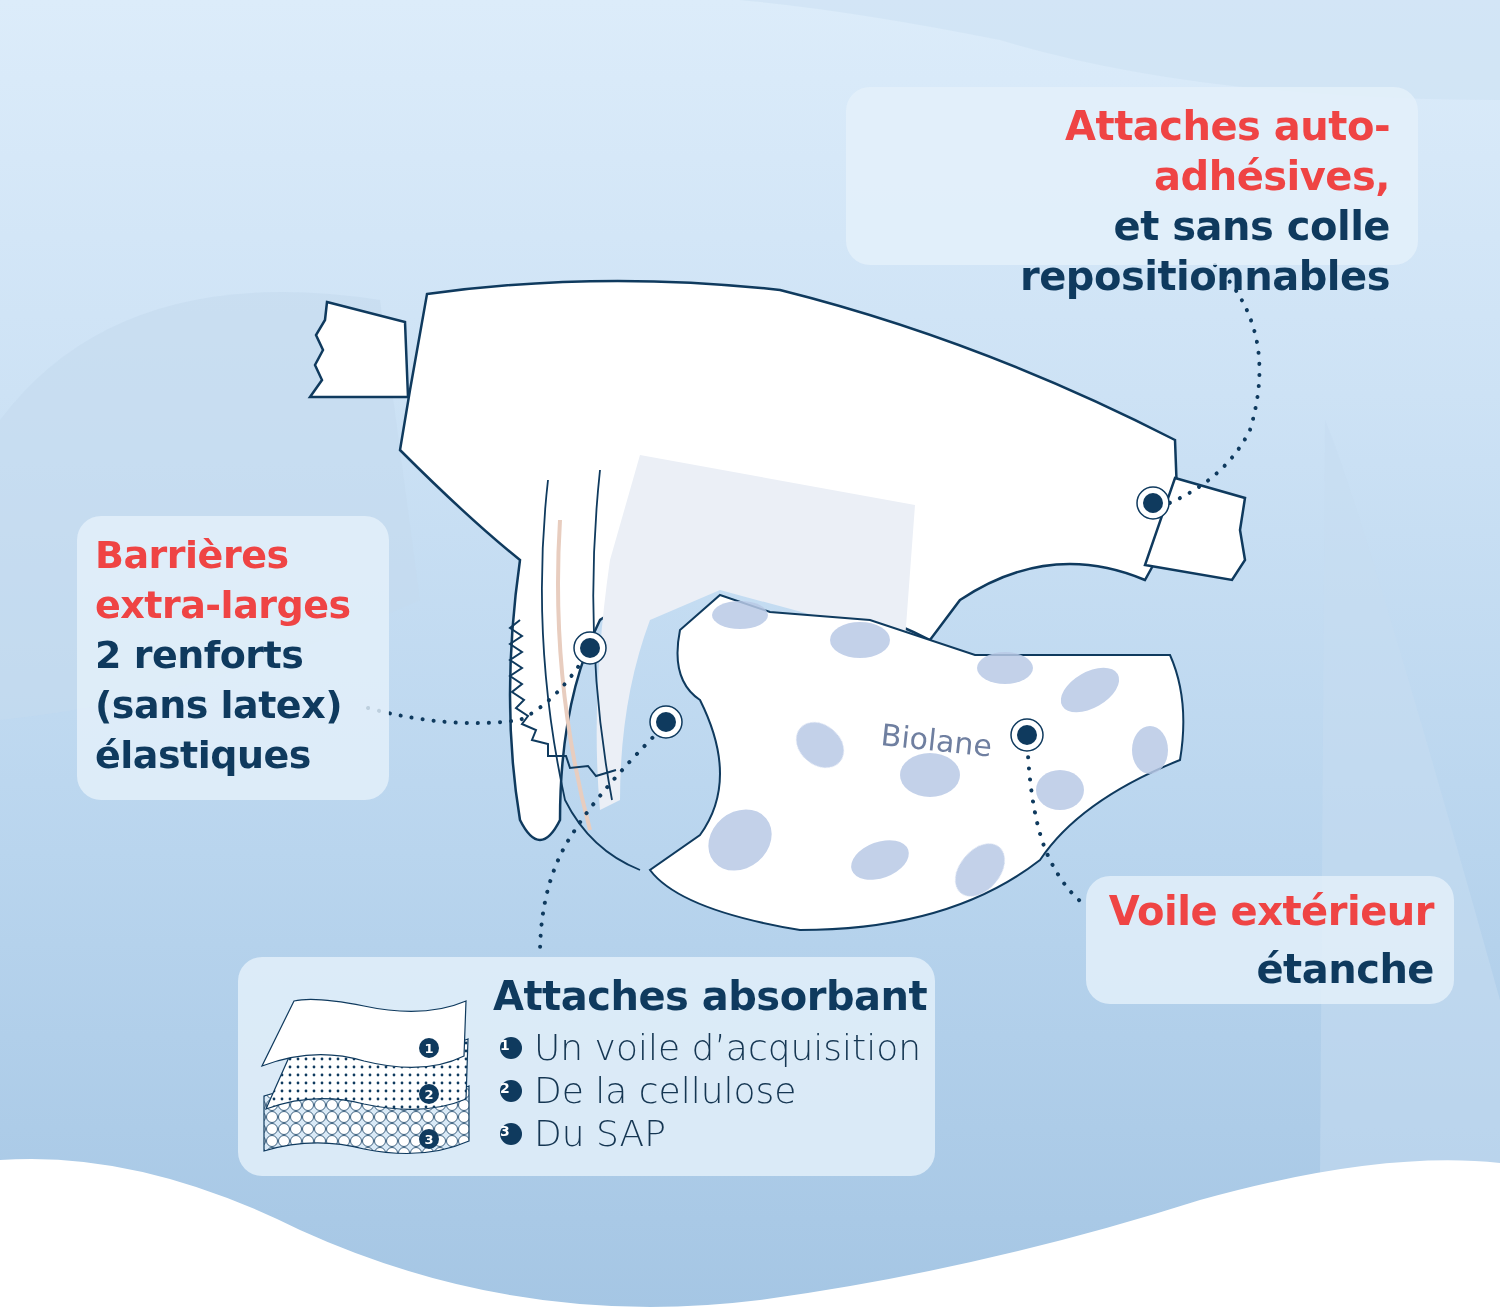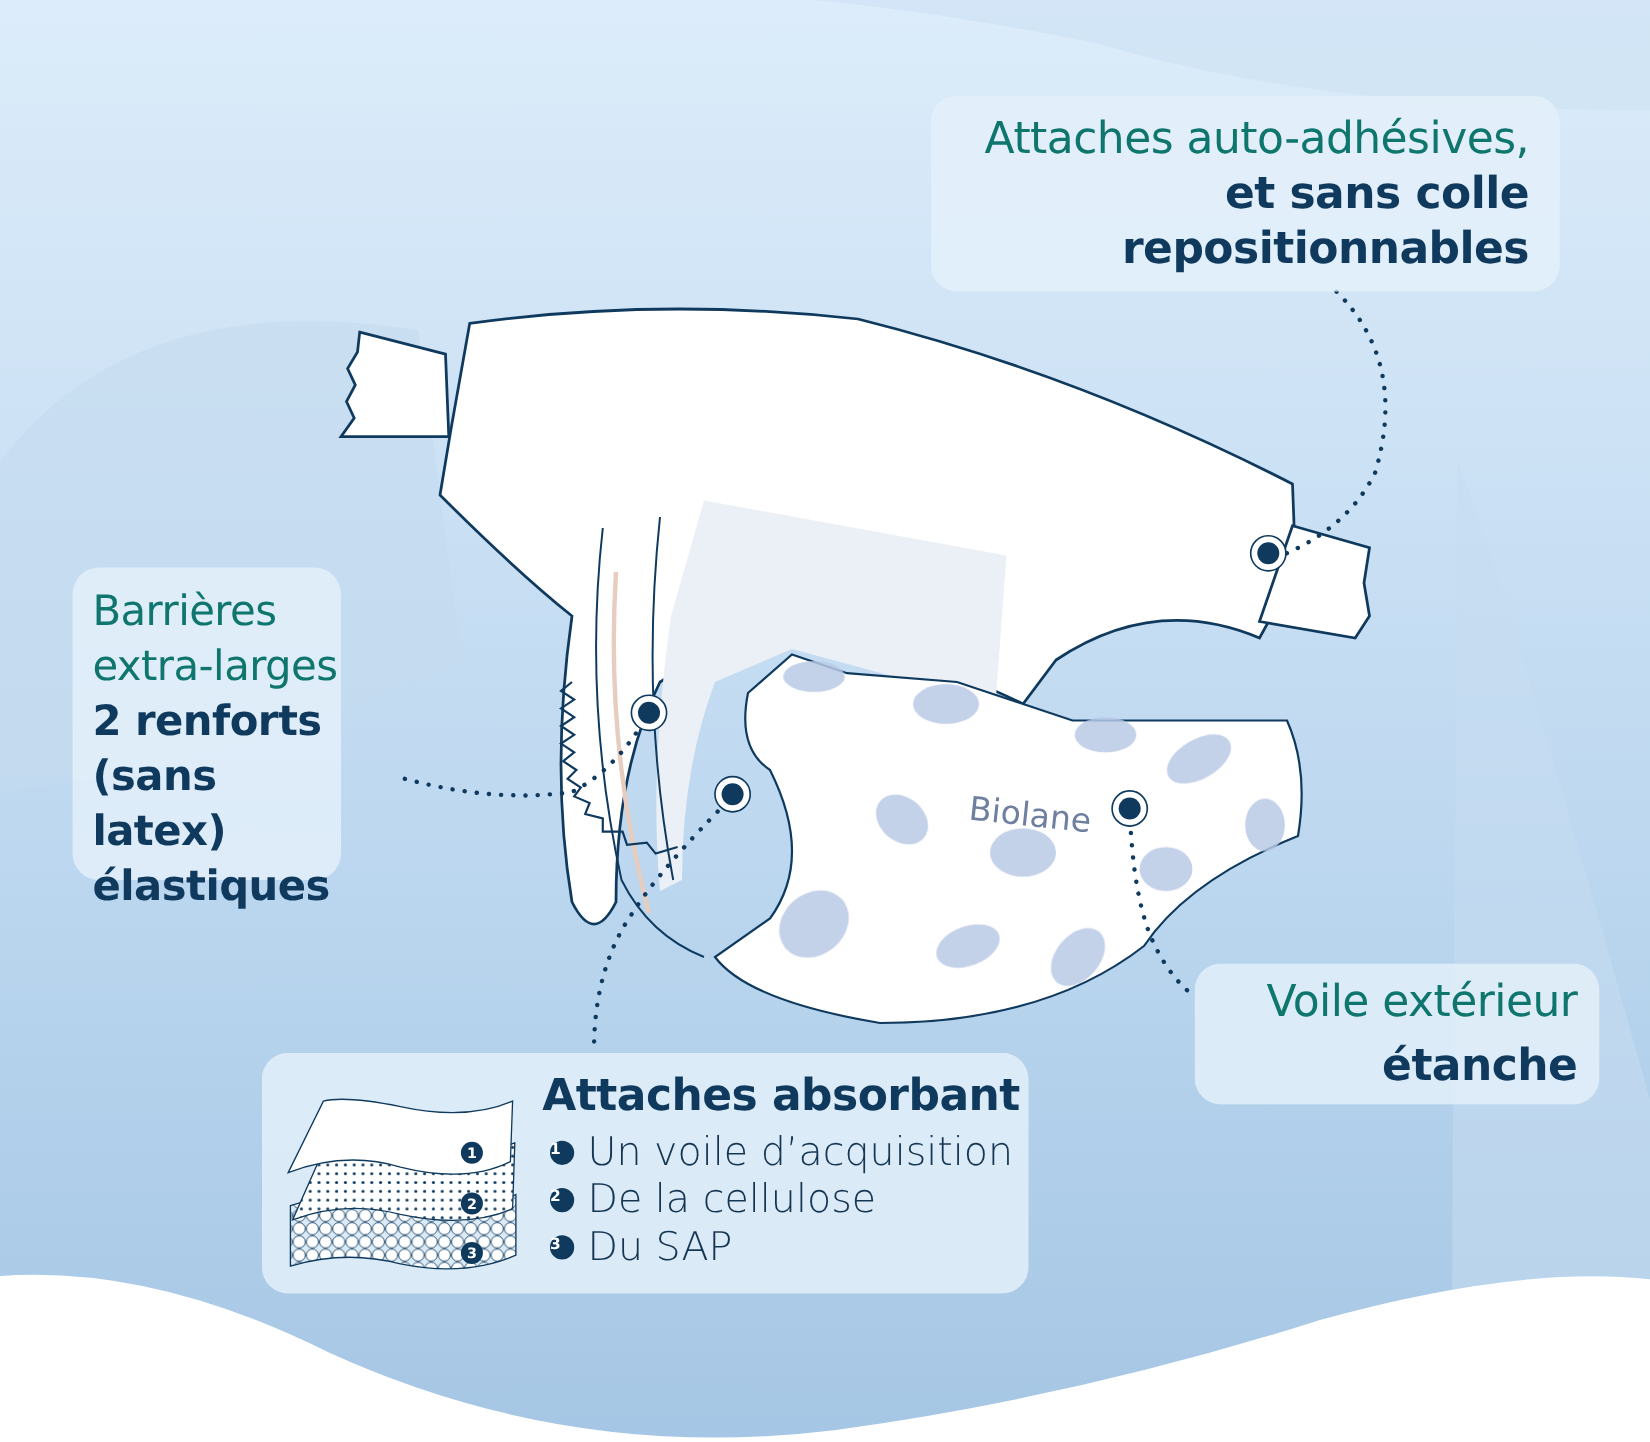--- a/index.html
+++ b/index.html
@@ -9,28 +9,28 @@
     background: linear-gradient(180deg, #dcecfa 0%, #cde2f5 30%, #b9d5ee 65%, #a5c6e4 100%);
   }
   .bg-svg { position: absolute; left: 0; top: 0; width: 1500px; height: 1311px; }
   .callout {
     position: absolute;
     background: rgba(228, 240, 250, 0.82);
     border-radius: 24px;
     color: #0f3a5e;
     box-sizing: border-box;
   }
-  .callout .light { font-weight: 400; color: #0f766e; letter-spacing: -0.5px; }
+  .callout .light { font-weight: 700; color: #ef4444; letter-spacing: -0.5px; }
   .callout .bold { font-weight: 700; color: #0f3a5e; letter-spacing: -0.5px; }
   .callout span { display: block; }
 
   #callout-attaches { left: 846px; top: 87px; width: 572px; height: 178px; text-align: right; padding: 14px 28px 0 0; }
   #callout-attaches span { font-size: 40px; line-height: 50px; }
 
-  #callout-barrieres { left: 66px; top: 516px; width: 244px; height: 284px; padding: 14px 0 0 18px; }
+  #callout-barrieres { left: 77px; top: 516px; width: 312px; height: 284px; padding: 14px 0 0 18px; }
   #callout-barrieres span { font-size: 38px; line-height: 50px; }
 
   #callout-voile { left: 1086px; top: 876px; width: 368px; height: 128px; text-align: right; padding: 6px 20px 0 0; }
   #callout-voile span { font-size: 40px; line-height: 58px; }
 
   #callout-coussin { left: 238px; top: 957px; width: 697px; height: 219px; }
   #coussin-title { position: absolute; left: 255px; top: 16px; font-size: 40px; font-weight: 700; letter-spacing: -0.5px; color: #0f3a5e; }
   .layer-item { position: absolute; left: 262px; display: flex; align-items: center; font-size: 36px; font-weight: 300; color: #153652; }
   .num-badge {
     display: inline-flex; width: 22px; height: 22px; border-radius: 50%;

